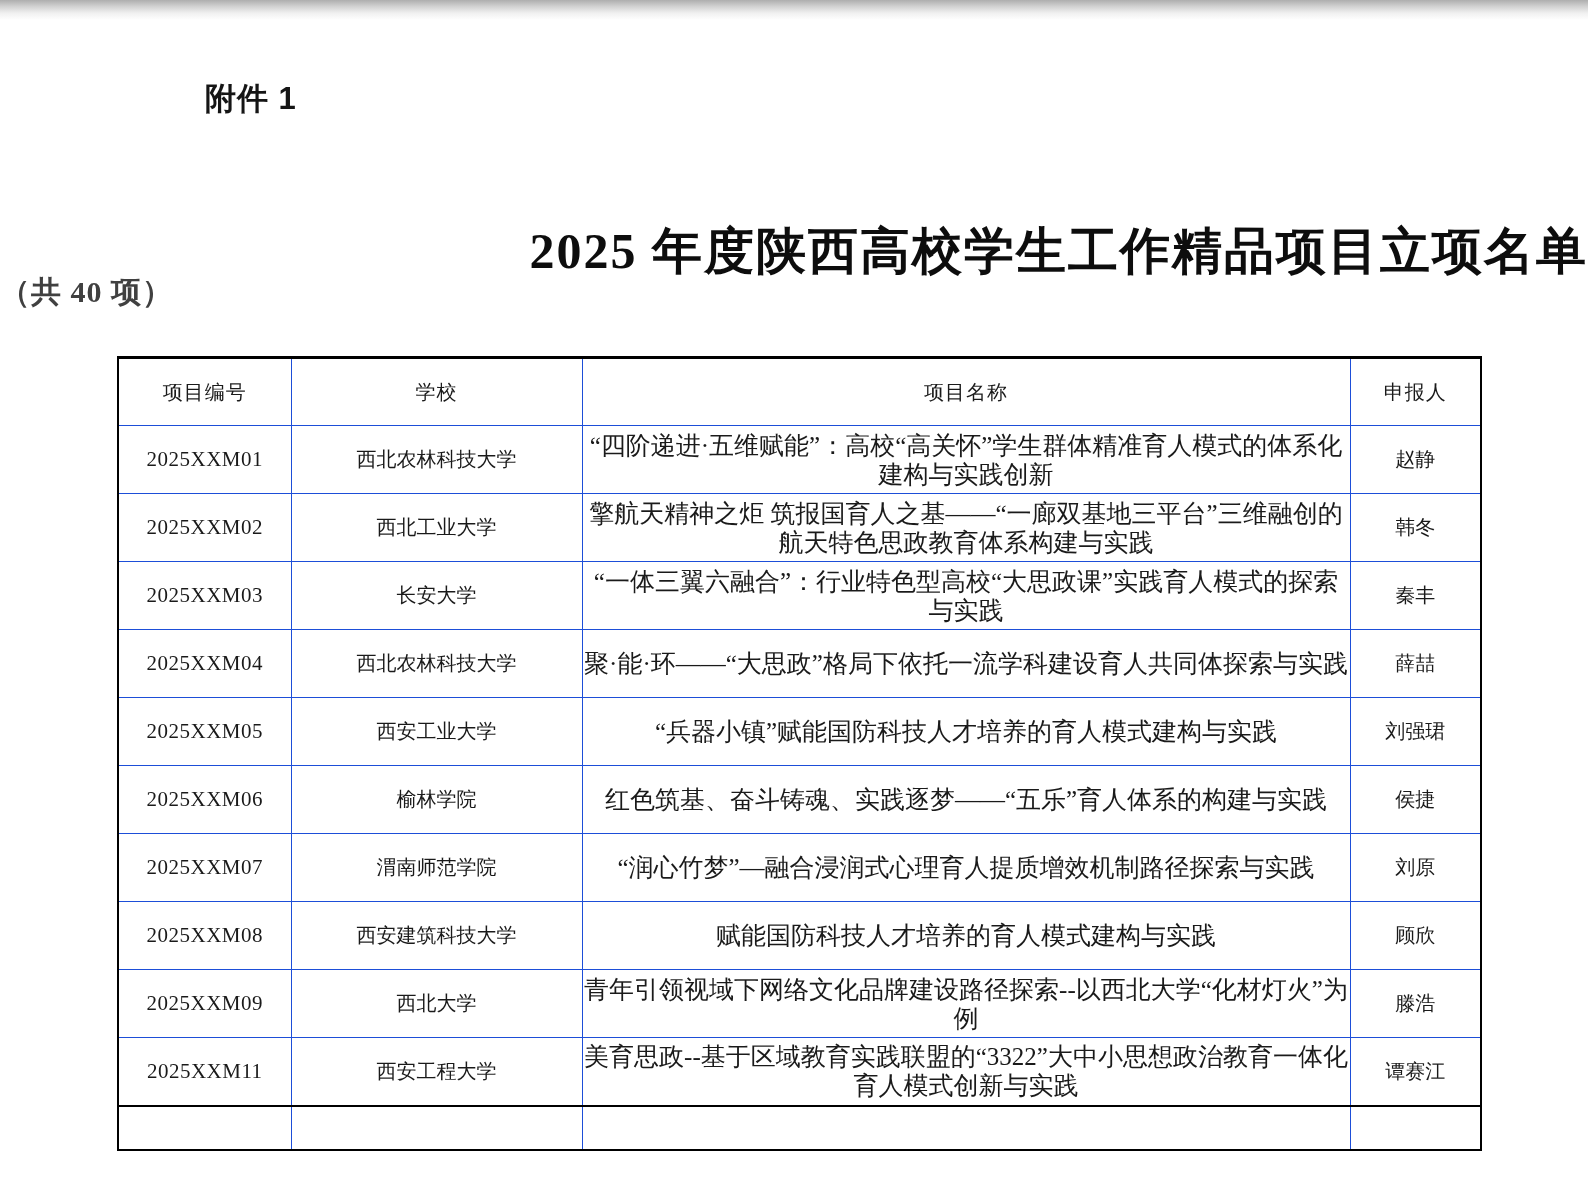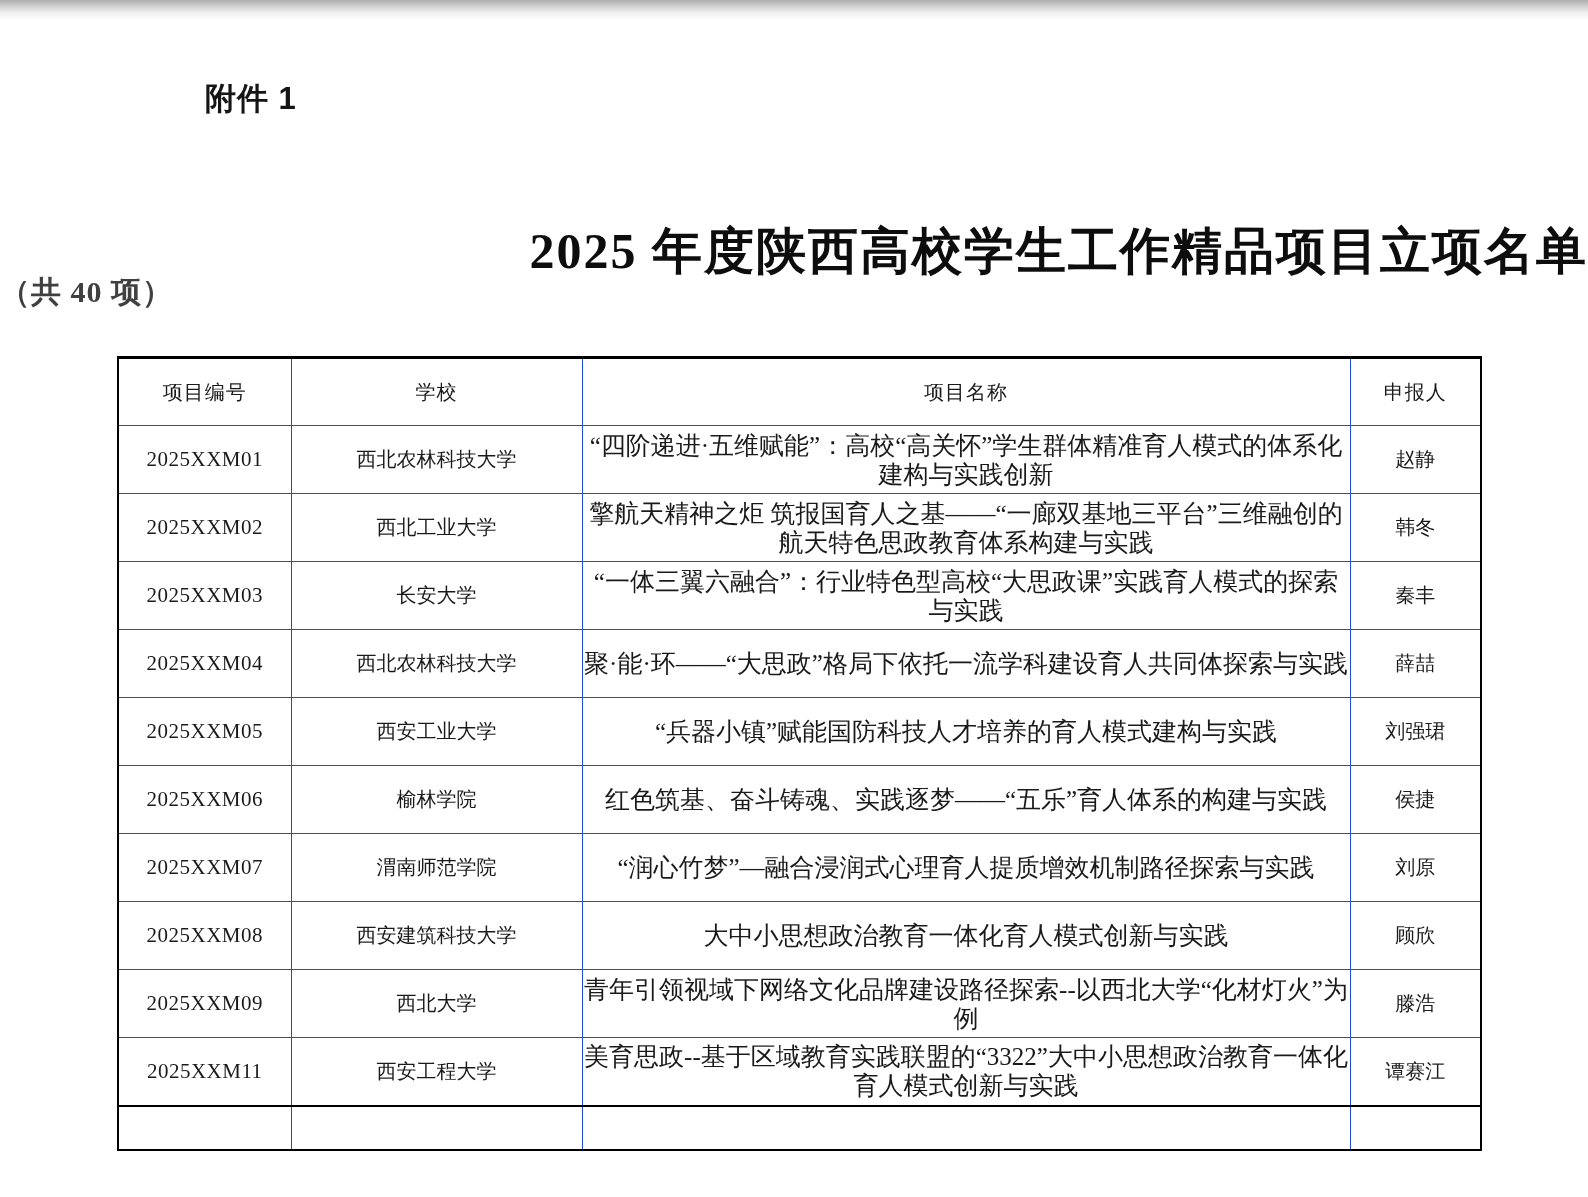--- a/index.html
+++ b/index.html
@@ -118,21 +118,21 @@
       </tr>
       <tr>
         <td class="c0">2025XXM07</td>
         <td class="c1">渭南师范学院</td>
         <td class="c2">“润心竹梦”—融合浸润式心理育人提质增效机制路径探索与实践</td>
         <td class="c3">刘原</td>
       </tr>
       <tr>
         <td class="c0">2025XXM08</td>
         <td class="c1">西安建筑科技大学</td>
-        <td class="c2">大中小思想政治教育一体化育人模式创新与实践</td>
+        <td class="c2">赋能国防科技人才培养的育人模式建构与实践</td>
         <td class="c3">顾欣</td>
       </tr>
       <tr>
         <td class="c0">2025XXM09</td>
         <td class="c1">西北大学</td>
         <td class="c2">青年引领视域下网络文化品牌建设路径探索--以西北大学“化材灯火”为例</td>
         <td class="c3">滕浩</td>
       </tr>
       <tr>
         <td class="c0">2025XXM11</td>

